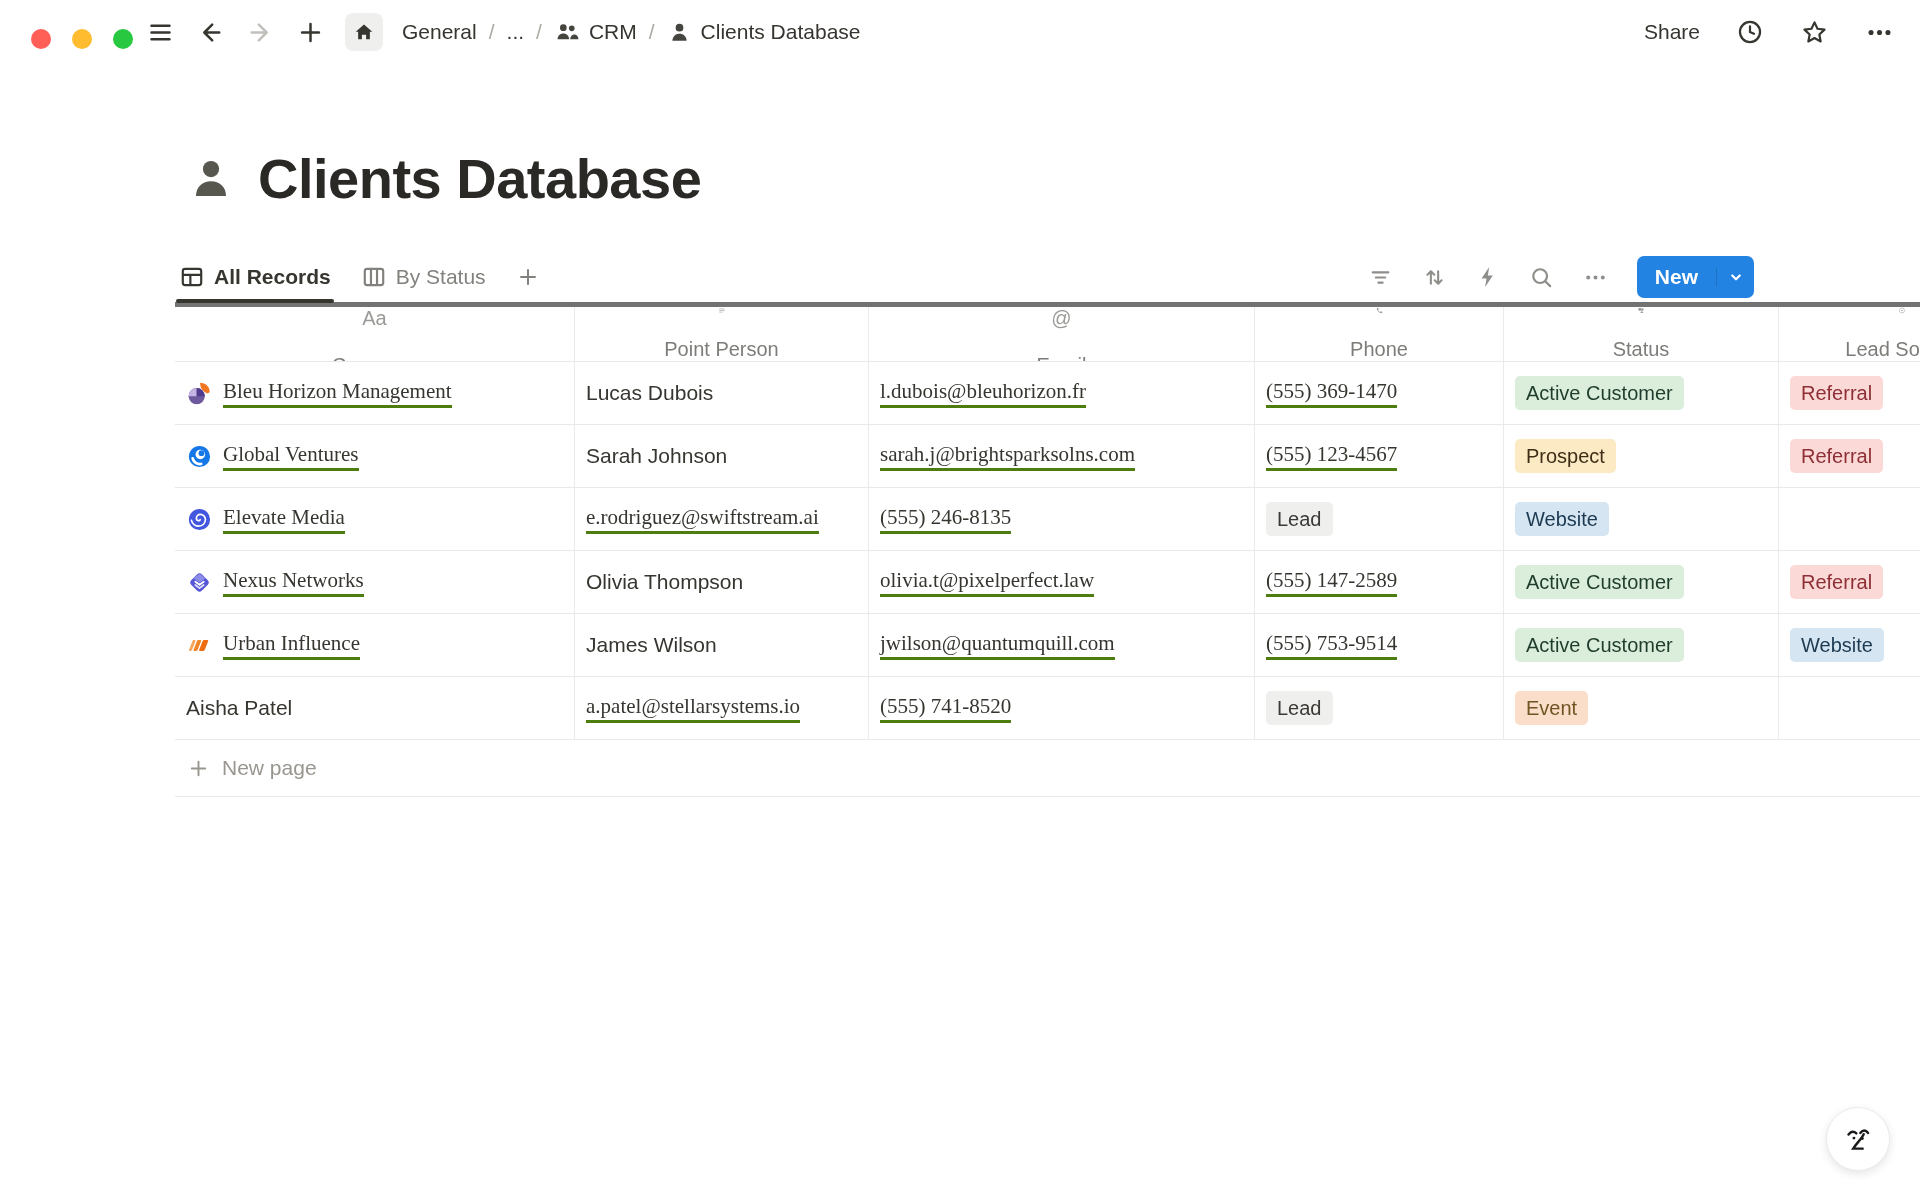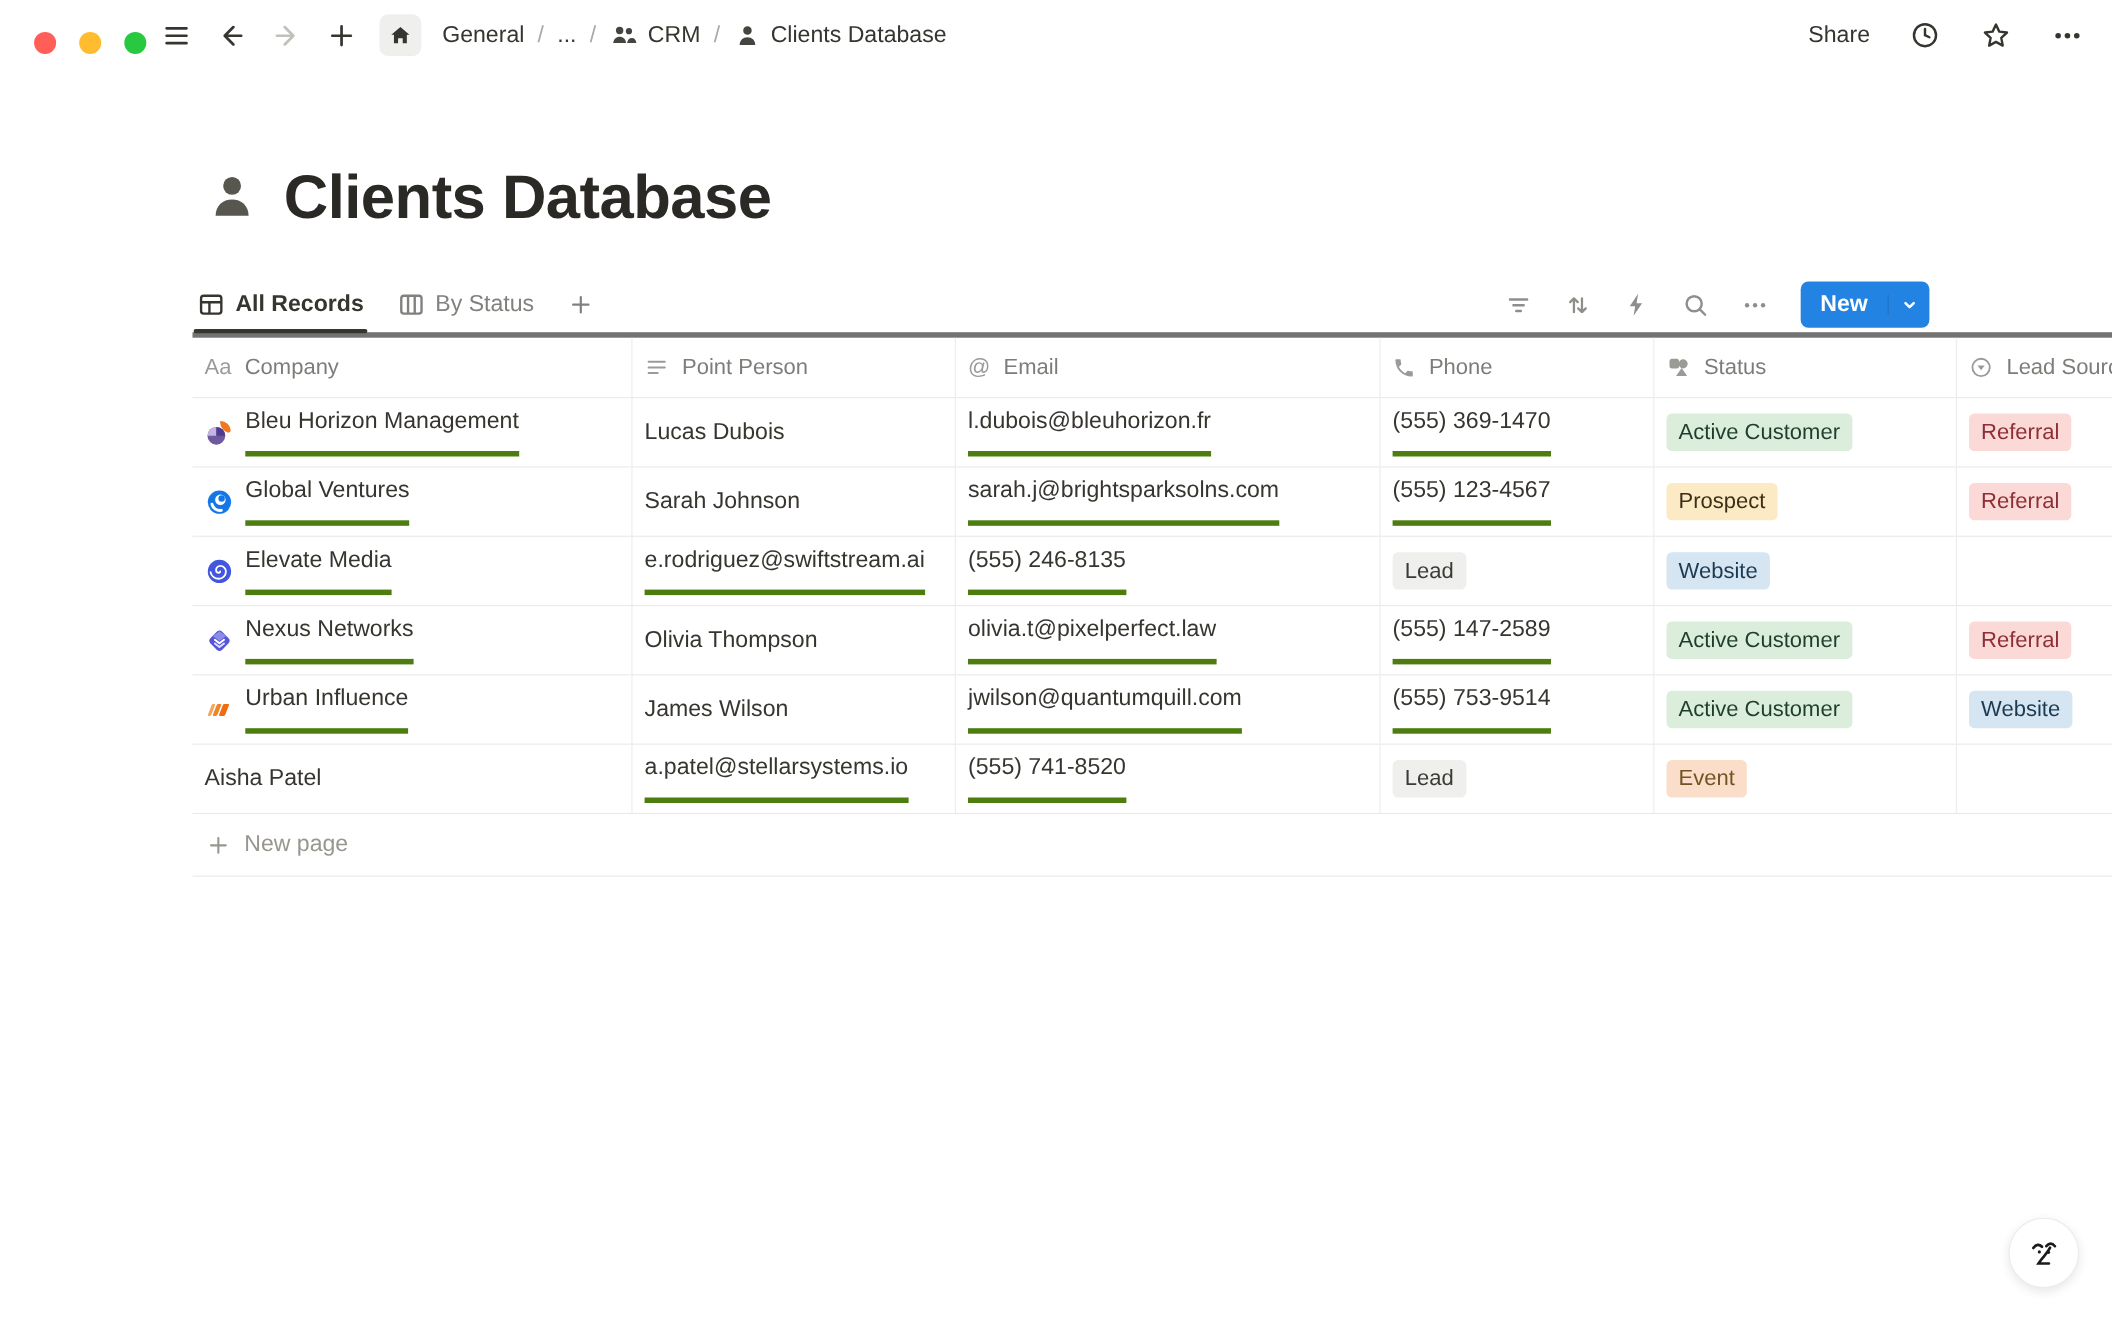--- a/index.html
+++ b/index.html
@@ -43,26 +43,26 @@
   .nb-chev { width:38px; display:flex; align-items:center; justify-content:center; border-left:1px solid rgba(0,0,0,0.14); }
 
   
   .db-table { position:absolute; left:175px; top:307px; width:1850px; }
   .trow { display:flex; width:1850px; }
   .cell { display:flex; align-items:center; padding:0 11px; border-right:1px solid #ECEBE9; overflow:hidden; white-space:nowrap; }
   .cell:nth-child(1){ width:400px; } .cell:nth-child(2){ width:294px; }
   .cell:nth-child(3){ width:386px; } .cell:nth-child(4){ width:249px; }
   .cell:nth-child(5){ width:275px; } .cell:nth-child(6){ width:246px; border-right:none; }
   .header-row { height:55px; border-bottom:1px solid #E9E9E7; color:#7E7C78; font-size:20px; }
-  .header-row .cell { gap:12px; }
+  .header-row .cell { gap:24px;flex-direction:column; }
   .hglyph { font-size:20px; color:#9B9A97; }
   .hicon { color:#9B9A97; }
   .data-row { height:63px; border-bottom:1px solid #E9E9E7; font-size:21px; color:#37352F; }
   .company-cell { gap:10px; }
-  .ulink { border-bottom:5px solid #4d7c0f; padding-bottom:15px; }
+  .ulink { border-bottom:3px solid #4d7c0f; padding-bottom:1px;font-family:Liberation Serif, serif; }
   .company-name { font-weight:500; }
   .badge { display:inline-block; padding:5px 11px; border-radius:5px; font-size:20px; line-height:1.2; }
   .newpage-row { height:57px; display:flex; align-items:center; gap:12px; padding-left:12px;
                  border-bottom:1px solid #E9E9E7; color:#98968F; font-size:21px; width:1850px; }
 
   
   .ai-fab { position:absolute; left:1826px; top:1107px; width:64px; height:64px; border-radius:50%;
             background:#fff; border:1px solid #ECEBE9; box-shadow:0 3px 10px rgba(0,0,0,0.10);
             display:flex; align-items:center; justify-content:center; }
 </style>

